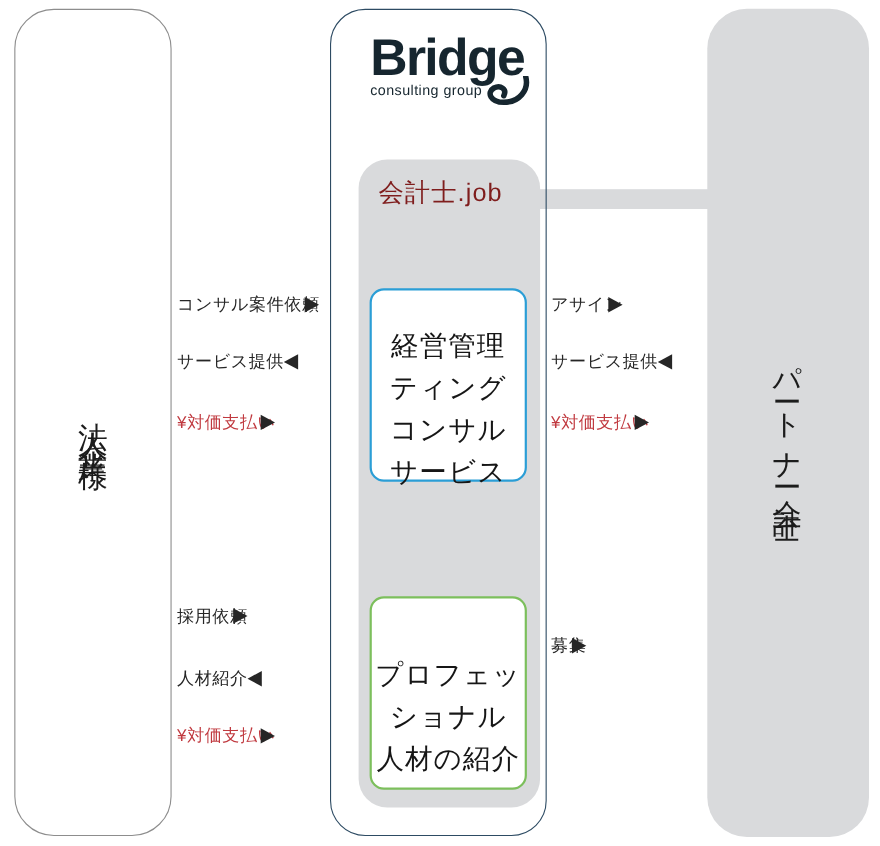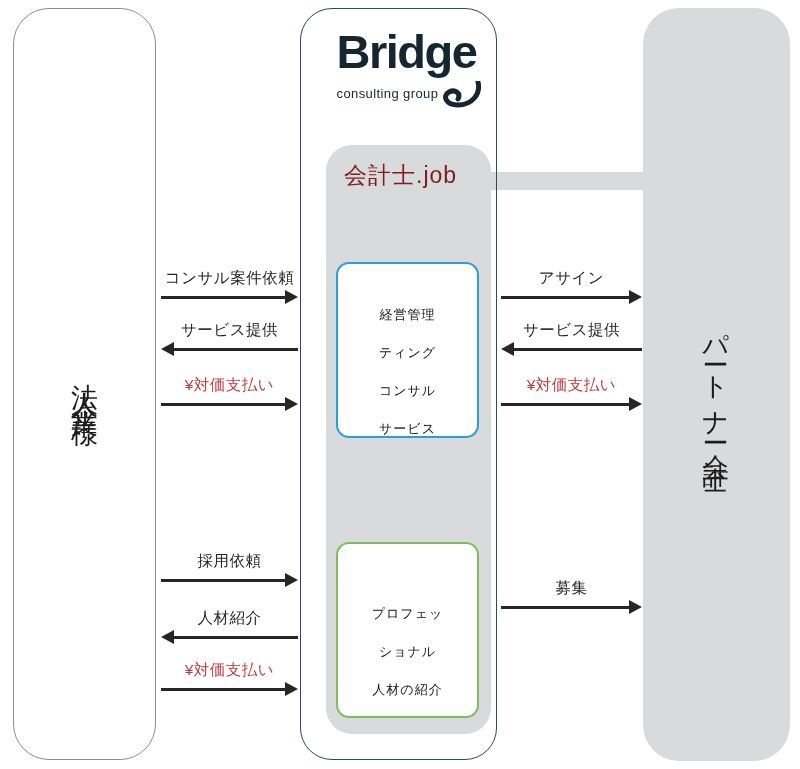--- a/index.html
+++ b/index.html
@@ -39,45 +39,45 @@
     background:#d9dadc; z-index:2;
   }
 
   
   .logo { position:absolute; left:0; top:20px; width:197px; text-align:center; z-index:2; }
   .logo-inner { position:relative; display:inline-block; }
   .logo-word {
     font-size:47px; font-weight:700; letter-spacing:-1.5px; color:#16262f; line-height:1;
   }
   .logo-tagline {
-    font-size:13px; letter-spacing:0.4px; color:#16262f; text-align:left; margin-top:12px; line-height:1;
+    font-size:13px; letter-spacing:0.4px; color:#16262f; text-align:left; margin-top:0; line-height:1;
   }
   .logo-swoosh { position:absolute; right:-6px; bottom:-9px; }
 
   
   .platform {
     position:absolute; left:18px; top:137px; width:165px; height:589px;
     background:#d9dadc; border-radius:26px; z-index:1;
   }
   .platform-title {
     padding:15px 0 0 18px; font-size:23px; color:#7f1d1d; letter-spacing:1px;
   }
 
   
   .svc {
     position:absolute; width:143px; height:176px; left:28px;
     background:#ffffff; border-radius:13px; z-index:3;
     display:flex; align-items:center; justify-content:center; text-align:center;
   }
   .svc.blue  { top:254px; border:2.5px solid #2b9ed6; }
   .svc.green { top:534px; border:2.5px solid #7cbf5c;align-items:center; }
-  .svc-text { font-size:13px; line-height:38px; color:#161616; letter-spacing:1px;margin-top:44px; }
-
-  
-  .flow { position:absolute; z-index:4; display:flex; flex-direction:column; }
+  .svc-text { font-size:25px; line-height:38px; color:#161616; letter-spacing:1px;margin-top:44px; }
+
+  
+  .flow { position:absolute; z-index:4; display:flex; flex-direction:row; }
   .flow-label {
     text-align:center; font-size:15.5px; color:#262626; height:20px; line-height:20px;
     letter-spacing:0.5px; white-space:nowrap;
   }
   .flow-label.red { color:#c0393f; }
   .flow-arrow { position:relative; height:14px; margin-top:2px; }
   .flow-arrow .shaft {
     position:absolute; top:6px; height:2.6px; background:#262626; left:0; right:0;
   }
   .flow-arrow.right .shaft { right:11px; }

